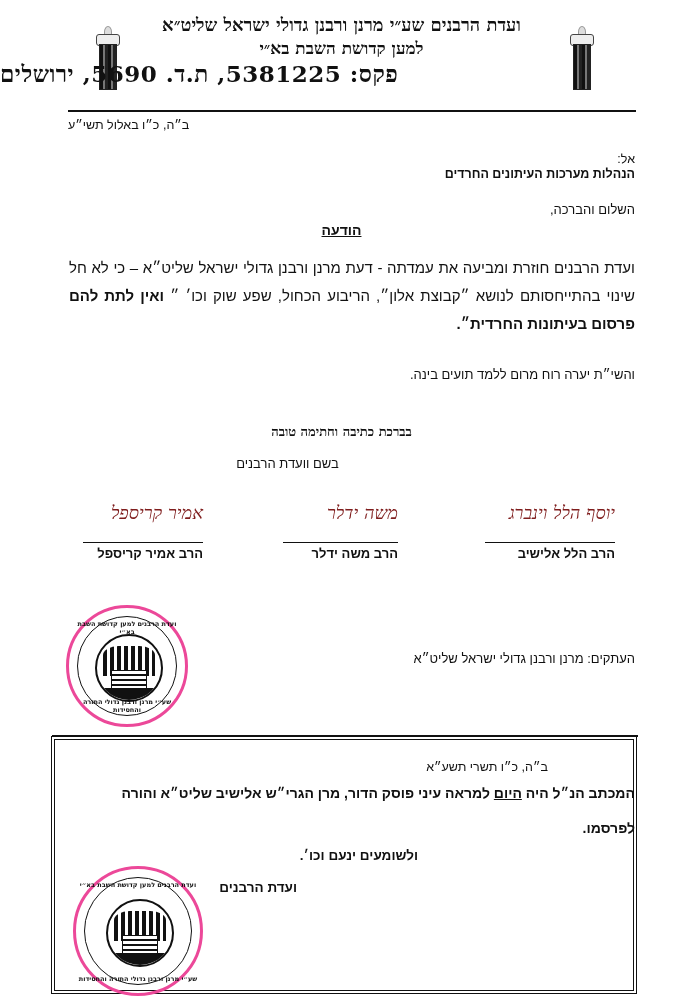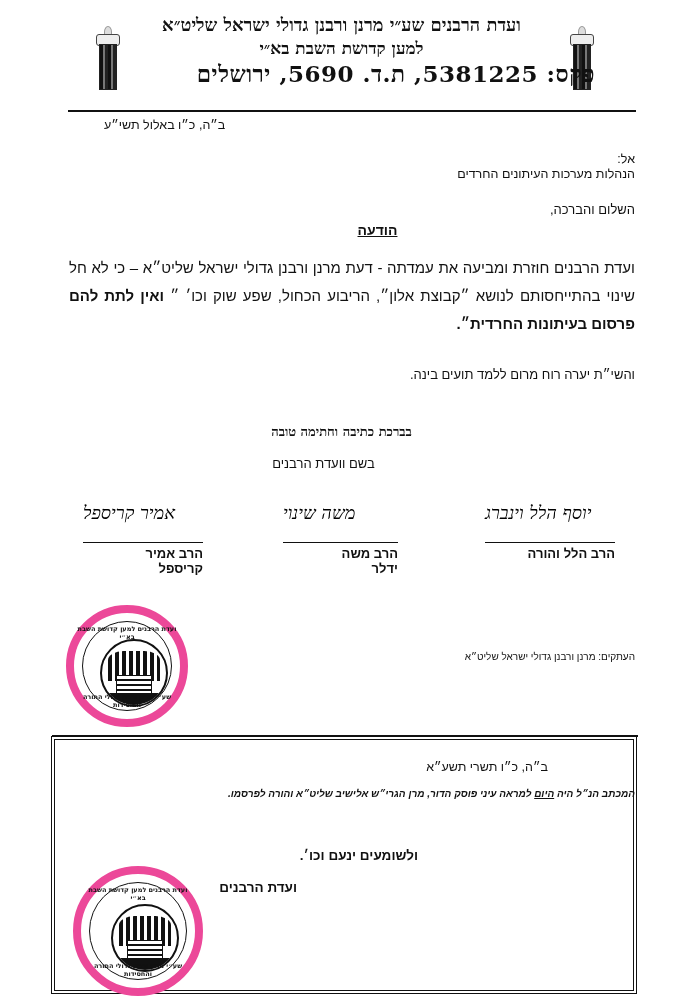--- a/index.html
+++ b/index.html
@@ -3,71 +3,71 @@
   <meta charset="utf-8">
   <style>
     html, body { margin: 0; padding: 0; background: #ffffff; }
     body {
       width: 683px; height: 1006px; position: relative; overflow: hidden;
       font-family: "DejaVu Sans", sans-serif; color: #111;
     }
     .abs { position: absolute; }
     .rtl { direction: rtl; unicode-bidi: embed; }
     .serif { font-family: "DejaVu Serif", "Liberation Serif", serif; }
-    .sans { font-family: "Liberation Sans", "DejaVu Sans", sans-serif; margin-left: 36px; }
+    .sans { font-family: "Liberation Sans", "DejaVu Sans", sans-serif; }
 
     
     .lh1 { left: 0; width: 683px; top: 14px; text-align: center; font-size: 18px; font-weight: bold; }
     .lh2 { left: 0; width: 683px; top: 38px; text-align: center; font-size: 17px; font-weight: bold; }
-    .lh3 { left: 0; width: 595px; top: 60px; text-align: right; font-size: 23px; font-weight: bold; letter-spacing: 0.5px; }
+    .lh3 { left: 0; width: 595px; top: 60px; text-align: left; font-size: 23px; font-weight: bold; letter-spacing: 0.5px; }
     .candle { width: 22px; height: 62px; top: 26px; }
     .candle .flame { position:absolute; left:8px; top:0; width:6px; height:10px; border-radius:50% 50% 40% 40%; background:#ddd; border:1px solid #999; }
     .candle .top { position:absolute; left:0; top:8px; width:22px; height:10px; background:#eee; border:1px solid #444; border-radius: 3px; }
     .candle .body { position:absolute; left:3px; top:18px; width:16px; height:44px;
       background: repeating-linear-gradient(90deg, #111 0 3px, #777 3px 5px, #222 5px 8px);
       border:1px solid #222; }
     .rule-top { left: 68px; width: 568px; top: 110px; height: 0; border-top: 2px solid #111; }
 
     .date1 { left: 68px; top: 118px; font-size: 12.5px; }
     .to-label { right: 48px; top: 152px; font-size: 12.5px; }
-    .to-name { right: 48px; top: 167px; font-size: 12.5px; font-weight: normal; }
+    .to-name { right: 48px; top: 167px; font-size: 12.5px; font-weight: bold; }
     .greeting { right: 48px; top: 202px; font-size: 13px; }
     .title { left: 0; width: 683px; top: 222px; text-align: center; font-size: 14px; font-weight: bold; text-decoration: underline; }
     .para { right: 48px; width: 566px; top: 254px; font-size: 15px; line-height: 28px; text-align: justify; text-align-last: right; }
     .para .b { font-weight: bold; }
     .closing1 { right: 48px; top: 367px; font-size: 13px; }
     .blessing { left: 0; width: 683px; top: 424px; text-align: center; font-size: 13px; font-weight: bold; }
     .onbehalf { left: 0; width: 575px; top: 456px; text-align: center; font-size: 13px; }
 
     .sig { top: 500px; height: 70px; }
-    .sig .scribble { position:absolute; left:0; right:0; top:2px; height:40px; font-family:"DejaVu Serif", serif; font-style: italic; font-size: 18px; text-align:left; color:#000000; }
+    .sig .scribble { position:absolute; left:0; right:0; top:2px; height:40px; font-family:"DejaVu Serif", serif; font-style: italic; font-size: 18px; text-align:right; color:#7f1d1d; }
     .sig .line { position:absolute; left:0; right:0; top:42px; border-top:1px solid #111; }
     .sig .name { position:absolute; left:0; right:0; top:46px; text-align:right; font-size:13px; font-weight:bold; }
     .sig1 { left: 485px; width: 130px; }
     .sig2 { left: 283px; width: 115px; }
     .sig3 { left: 83px; width: 120px; }
 
-    .stamp { width: 122px; height: 122px; border-radius: 50%; border: 8px solid #ec4899; box-sizing: border-box; }
+    .stamp { width: 122px; height: 122px; border-radius: 50%; border: 3px solid #ec4899; box-sizing: border-box; }
     .stamp .ring { position:absolute; left:8px; top:8px; right:8px; bottom:8px; border-radius:50%; border:1px solid #111; }
     .stamp .inner { position:absolute; left:26px; top:26px; width:64px; height:64px; border-radius:50%; border:2px solid #111; overflow:hidden; background:#fff; }
     .stamp .trees { position:absolute; left:6px; right:6px; top:10px; height:30px; background: repeating-linear-gradient(90deg, #111 0 4px, #fff 4px 7px); border-radius: 30% 30% 0 0; }
     .stamp .wall { position:absolute; left:14px; right:14px; top:34px; height:20px; background: repeating-linear-gradient(0deg, #111 0 2px, #fff 2px 5px); border:1px solid #111; }
     .stamp .ground { position:absolute; left:0; right:0; top:52px; height:12px; background:#111; }
     .stamp .txt { position:absolute; left:0; right:0; font-size:6.5px; font-weight:bold; text-align:center; }
     .stamp .txt.top { top: 12px; }
     .stamp .txt.bot { bottom: 10px; }
     .stamp1 { left: 66px; top: 605px; }
     .stamp2 { left: 73px; top: 866px; width: 130px; height: 130px; }
 
-    .cc { right: 48px; top: 651px; font-size: 10px; }
+    .cc { right: 48px; top: 651px; font-size: 13px; }
     .rule-mid { left: 52px; width: 586px; top: 735px; border-top: 2px solid #111; }
 
     .box { left: 54px; top: 739px; width: 580px; height: 252px; border: 1px solid #111; outline: 1px solid #111; outline-offset: 2px; box-sizing: border-box; }
     .bdate { right: 135px; top: 760px; font-size: 12.5px; }
-    .bpara { right: 48px; width: 540px; top: 776px; font-size: 10px; font-weight: bold; line-height: 35px; font-style: italic; }
+    .bpara { right: 48px; width: 540px; top: 776px; font-size: 14px; font-weight: bold; line-height: 35px; }
     .bpara .u { text-decoration: underline; }
     .bline3 { right: 265px; top: 848px; font-size: 13.5px; font-weight: bold; }
     .bsign { right: 386px; top: 880px; font-size: 13.5px; font-weight: bold; }
   </style>
 </head>
 <body>
 
 <div class="abs candle" style="left:96px">
   <div class="flame"></div>
     <div class="top"></div>
@@ -92,24 +92,24 @@
   <span>ועדת הרבנים חוזרת ומביעה את עמדתה - דעת מרנן ורבנן גדולי ישראל שליט״א – כי לא חל שינוי בהתייחסותם לנושא ״קבוצת אלון״, הריבוע הכחול, שפע שוק וכו׳ ״</span>
   <span class="b">ואין לתת להם פרסום בעיתונות החרדית״.</span>
 </div>
 <div class="abs rtl sans closing1">והשי״ת יערה רוח מרום ללמד תועים בינה.</div>
 <div class="abs rtl serif blessing">בברכת כתיבה וחתימה טובה</div>
 <div class="abs rtl sans onbehalf">בשם וועדת הרבנים</div>
 
 <div class="abs sig sig1 rtl">
   <div class="scribble">יוסף הלל וינברג</div>
   <div class="line"></div>
-  <div class="name sans">הרב הלל והורה</div>
+  <div class="name sans">הרב הלל אלישיב</div>
 </div>
 <div class="abs sig sig2 rtl">
-  <div class="scribble">משה שינוי</div>
+  <div class="scribble">משה ידלר</div>
   <div class="line"></div>
   <div class="name sans">הרב משה ידלר</div>
 </div>
 <div class="abs sig sig3 rtl">
   <div class="scribble">אמיר קריספל</div>
   <div class="line"></div>
   <div class="name sans">הרב אמיר קריספל</div>
 </div>
 
 <div class="abs stamp stamp1">

